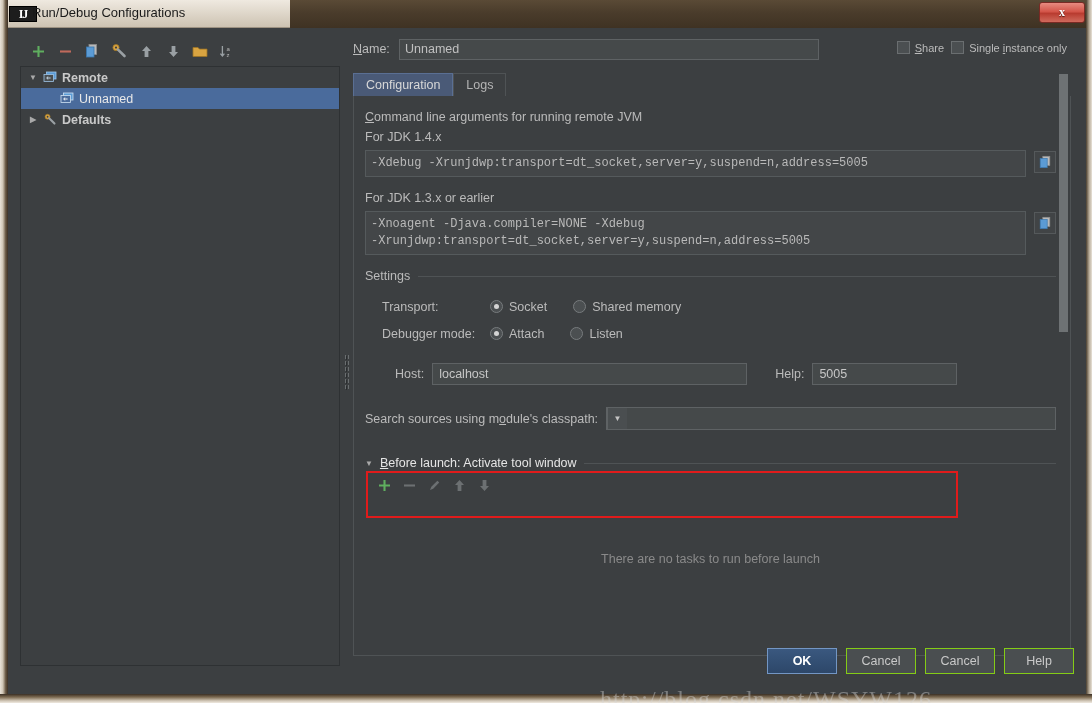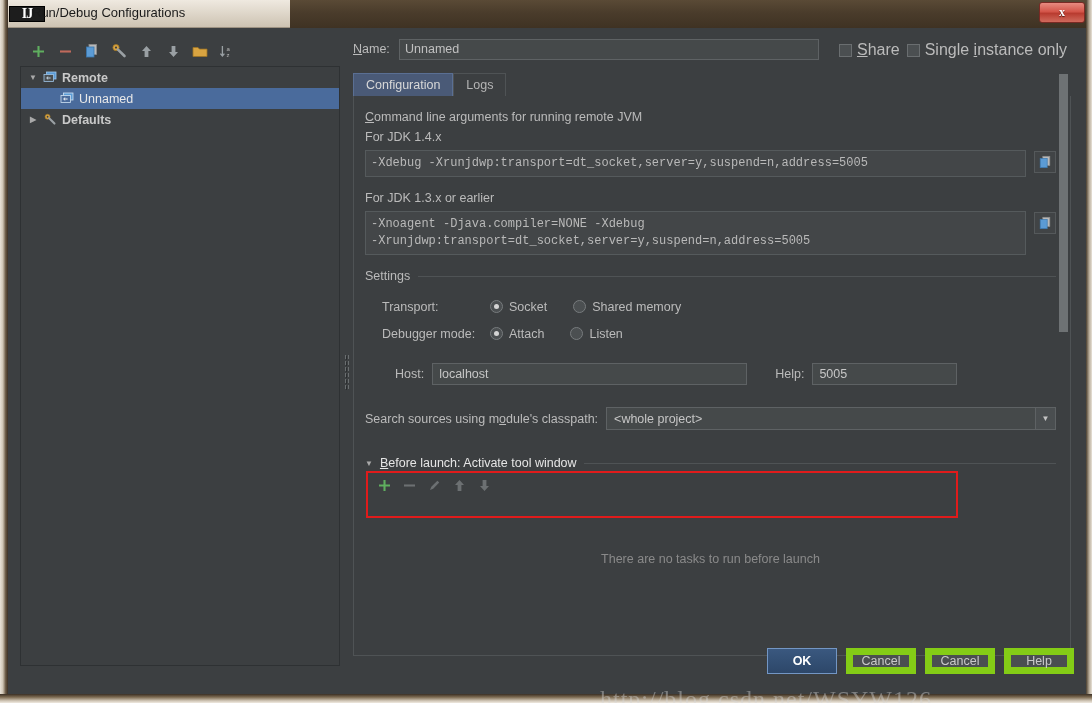--- a/index.html
+++ b/index.html
@@ -38,23 +38,23 @@
     position: absolute; left: 0; top: 0; width: 1092px; height: 28px;
     background: linear-gradient(to bottom, #5a4a36 0%, #4a3c2b 45%, #3f3223 100%);
     display: flex; align-items: center;
   }
   .titlebar-left-sheen {
     position: absolute; left: 0; top: 0; width: 290px; height: 28px;
     background: linear-gradient(to bottom, #efe9e0 0%, #ded6c9 50%, #cdc3b2 100%);
     border-bottom: 1px solid #9d9282;
   }
   .title-app-icon {
-    position: absolute; left: 9px; top: 6px; width: 36px; height: 16px;
+    position: absolute; left: 9px; top: 6px; width: 28px; height: 16px;
     background: #1d1d1d; border: 1px solid #000;
-    color: #fff; font-size: 14px; font-weight: bold;
+    color: #fff; font-size: 12px; font-weight: bold;
     display: flex; align-items: center; justify-content: center;
     letter-spacing: -1px; font-family: "Liberation Serif", serif;
   }
   .title-text {
     position: absolute; left: 32px; top: 5px;
     font-size: 13px; color: #1a1a1a;
     font-family: "Liberation Sans", sans-serif;
   }
   .close-btn {
     position: absolute; right: 7px; top: 2px; width: 46px; height: 21px;
@@ -126,21 +126,21 @@
   .name-label { font-size: 12.5px; color: #bbbbbb; width: 46px; }
   .name-input {
     flex: 0 0 420px; height: 21px; background: #45494a;
     border: 1px solid #5e6264; color: #c0c0c0;
     font-size: 12.5px; padding: 0 5px; line-height: 19px;
   }
 
   .opt-row {
     position: absolute; right: 4px; top: 3px;
     display: flex; align-items: center; gap: 7px;
-    font-size: 16px; color: #bbbbbb;
+    font-size: 11px; color: #bbbbbb;
   }
   .cbox {
     width: 13px; height: 13px; background: #4b4f51;
     border: 1px solid #6a6e70; display: inline-block;
   }
   .opt-item { display: flex; align-items: center; gap: 5px; }
 
   
   .tabs { display: flex; margin-top: 12px; height: 24px; align-items: flex-end; }
   .tab {
@@ -246,21 +246,21 @@
     background: #6e7274;
   }
 
   
   .btn-row {
     position: absolute; right: 12px; bottom: 20px;
     display: flex; gap: 9px;
   }
   .btn {
     width: 70px; height: 26px; font-size: 12.5px;
-    border: 7px solid #84cc16; background: #4a4e50; color: #c9c9c9;
+    border: 1px solid #84cc16; background: #4a4e50; color: #c9c9c9;
     display: flex; align-items: center; justify-content: center;
   }
   .btn.primary {
     background: linear-gradient(to bottom, #3a587f 0%, #2d4769 100%);
     border: 1px solid #7396c4; color: #ffffff; font-weight: bold;
   }
 
   .watermark {
     position: absolute; left: 600px; top: 669px;
     font-family: "Liberation Serif", serif;
@@ -464,21 +464,20 @@
           <input class="hp-input host-input" value="localhost" style="">
           <span class="hp-label port-label">Help:</span>
           <input class="hp-input port-input" value="5005" style="">
         </div>
 
         <div class="redbox"></div>
 
         <div class="classpath-row">
           <span>Search sources using m<span class="u">o</span>dule's classpath:</span>
           <span class="combo">
-            <span class="combo-val">&lt;whole project&gt;</span>
             <span class="combo-arrow">▼</span>
           </span>
         </div>
 
         <div class="before-launch">
           <div class="bl-header">
             <span class="bl-arrow">▼</span>
             <span class="bl-title"><span class="u">B</span>efore launch: Activate tool window</span>
             <span class="bl-rule"></span>
           </div>

